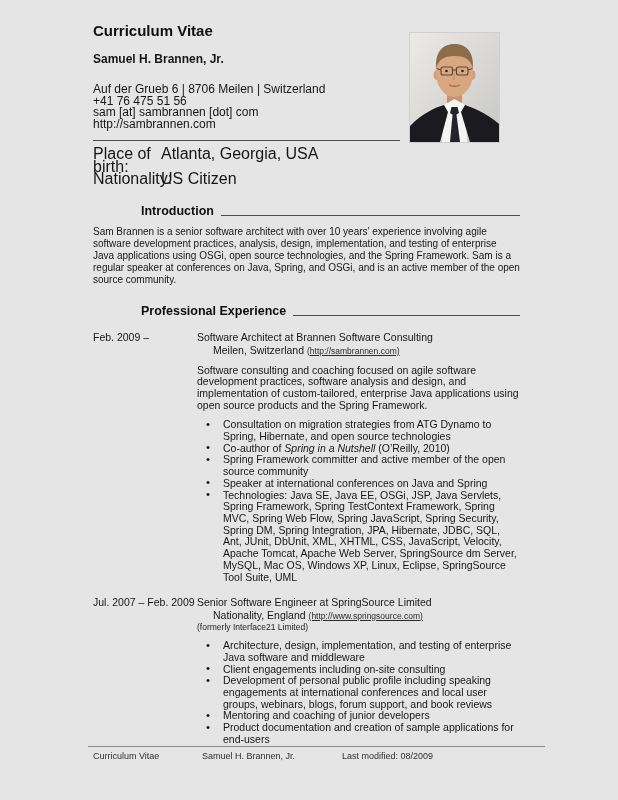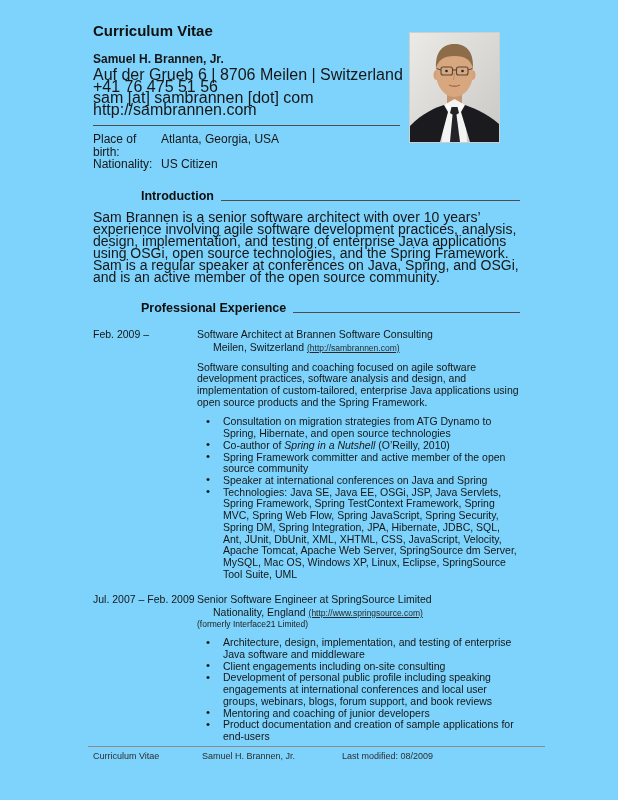--- a/index.html
+++ b/index.html
@@ -1,47 +1,47 @@
 <!DOCTYPE html>
 <html><head>
 <meta charset="utf-8">
 <style>
   * { box-sizing: border-box; }
   html, body { margin: 0; padding: 0; background: #ffffff; }
   .page {
     position: relative;
     width: 618px;
     height: 800px;
-    background: #7dd3fc;
+    background: #e5e5e5;
     overflow: hidden;
     font-family: "Liberation Sans", "DejaVu Sans", sans-serif;
     color: #161616;
   }
   .main {
     position: absolute;
     left: 93px;
     top: 14px;
     width: 427px;
     height: 734px;
     overflow: hidden;
   }
   .doc-title { font-size: 15px; font-weight: 700; margin: 8px 0 0; color: #101010; }
   .person-name { font-size: 12px; font-weight: 700; margin-top: 13px; }
-  .contact { font-size: 16px; line-height: 11.6px; margin-top: 3px; }
+  .contact { font-size: 12px; line-height: 11.6px; margin-top: 18px; }
   .hrule { width: 307px; border-top: 1px solid #4d4d4d; margin-top: 10px; }
   .info {
     display: grid;
     grid-template-columns: 68px auto;
-    font-size: 12px;
+    font-size: 16px;
     line-height: 12.4px;
     margin-top: 7px;
   }
   .sec-head { display: flex; margin-top: 18px; font-size: 12.5px; font-weight: 700; color: #0e0e0e; padding-left: 48px; }
   .sec-head .lead { flex: 1; border-bottom: 1px solid #4d4d4d; margin-left: 7px; margin-bottom: 2px; }
-  .intro-p { font-size: 14px; line-height: 12.1px; margin: 8px 0 0; }
+  .intro-p { font-size: 10px; line-height: 12.1px; margin: 8px 0 0; }
   .job { display: grid; grid-template-columns: 104px 1fr; margin-top: 13px; font-size: 10.5px; }
   .jdate { line-height: 12.5px; }
   .jtitle { line-height: 12.5px; }
   .jtitle .b { font-weight: 400; }
   .jloc { line-height: 12px; margin-left: 16px; }
   .doclink { font-size: 8.5px; text-decoration: underline; color: #2a2a2a; }
   .former { font-size: 8.5px; line-height: 10.5px; color: #222; }
   .jsummary { margin: 8px 0 0; line-height: 11.7px; }
   ul.blist { list-style: none; margin: 8px 0 0; padding: 0; }
   .blist li { position: relative; padding-left: 26px; line-height: 11.7px; }

